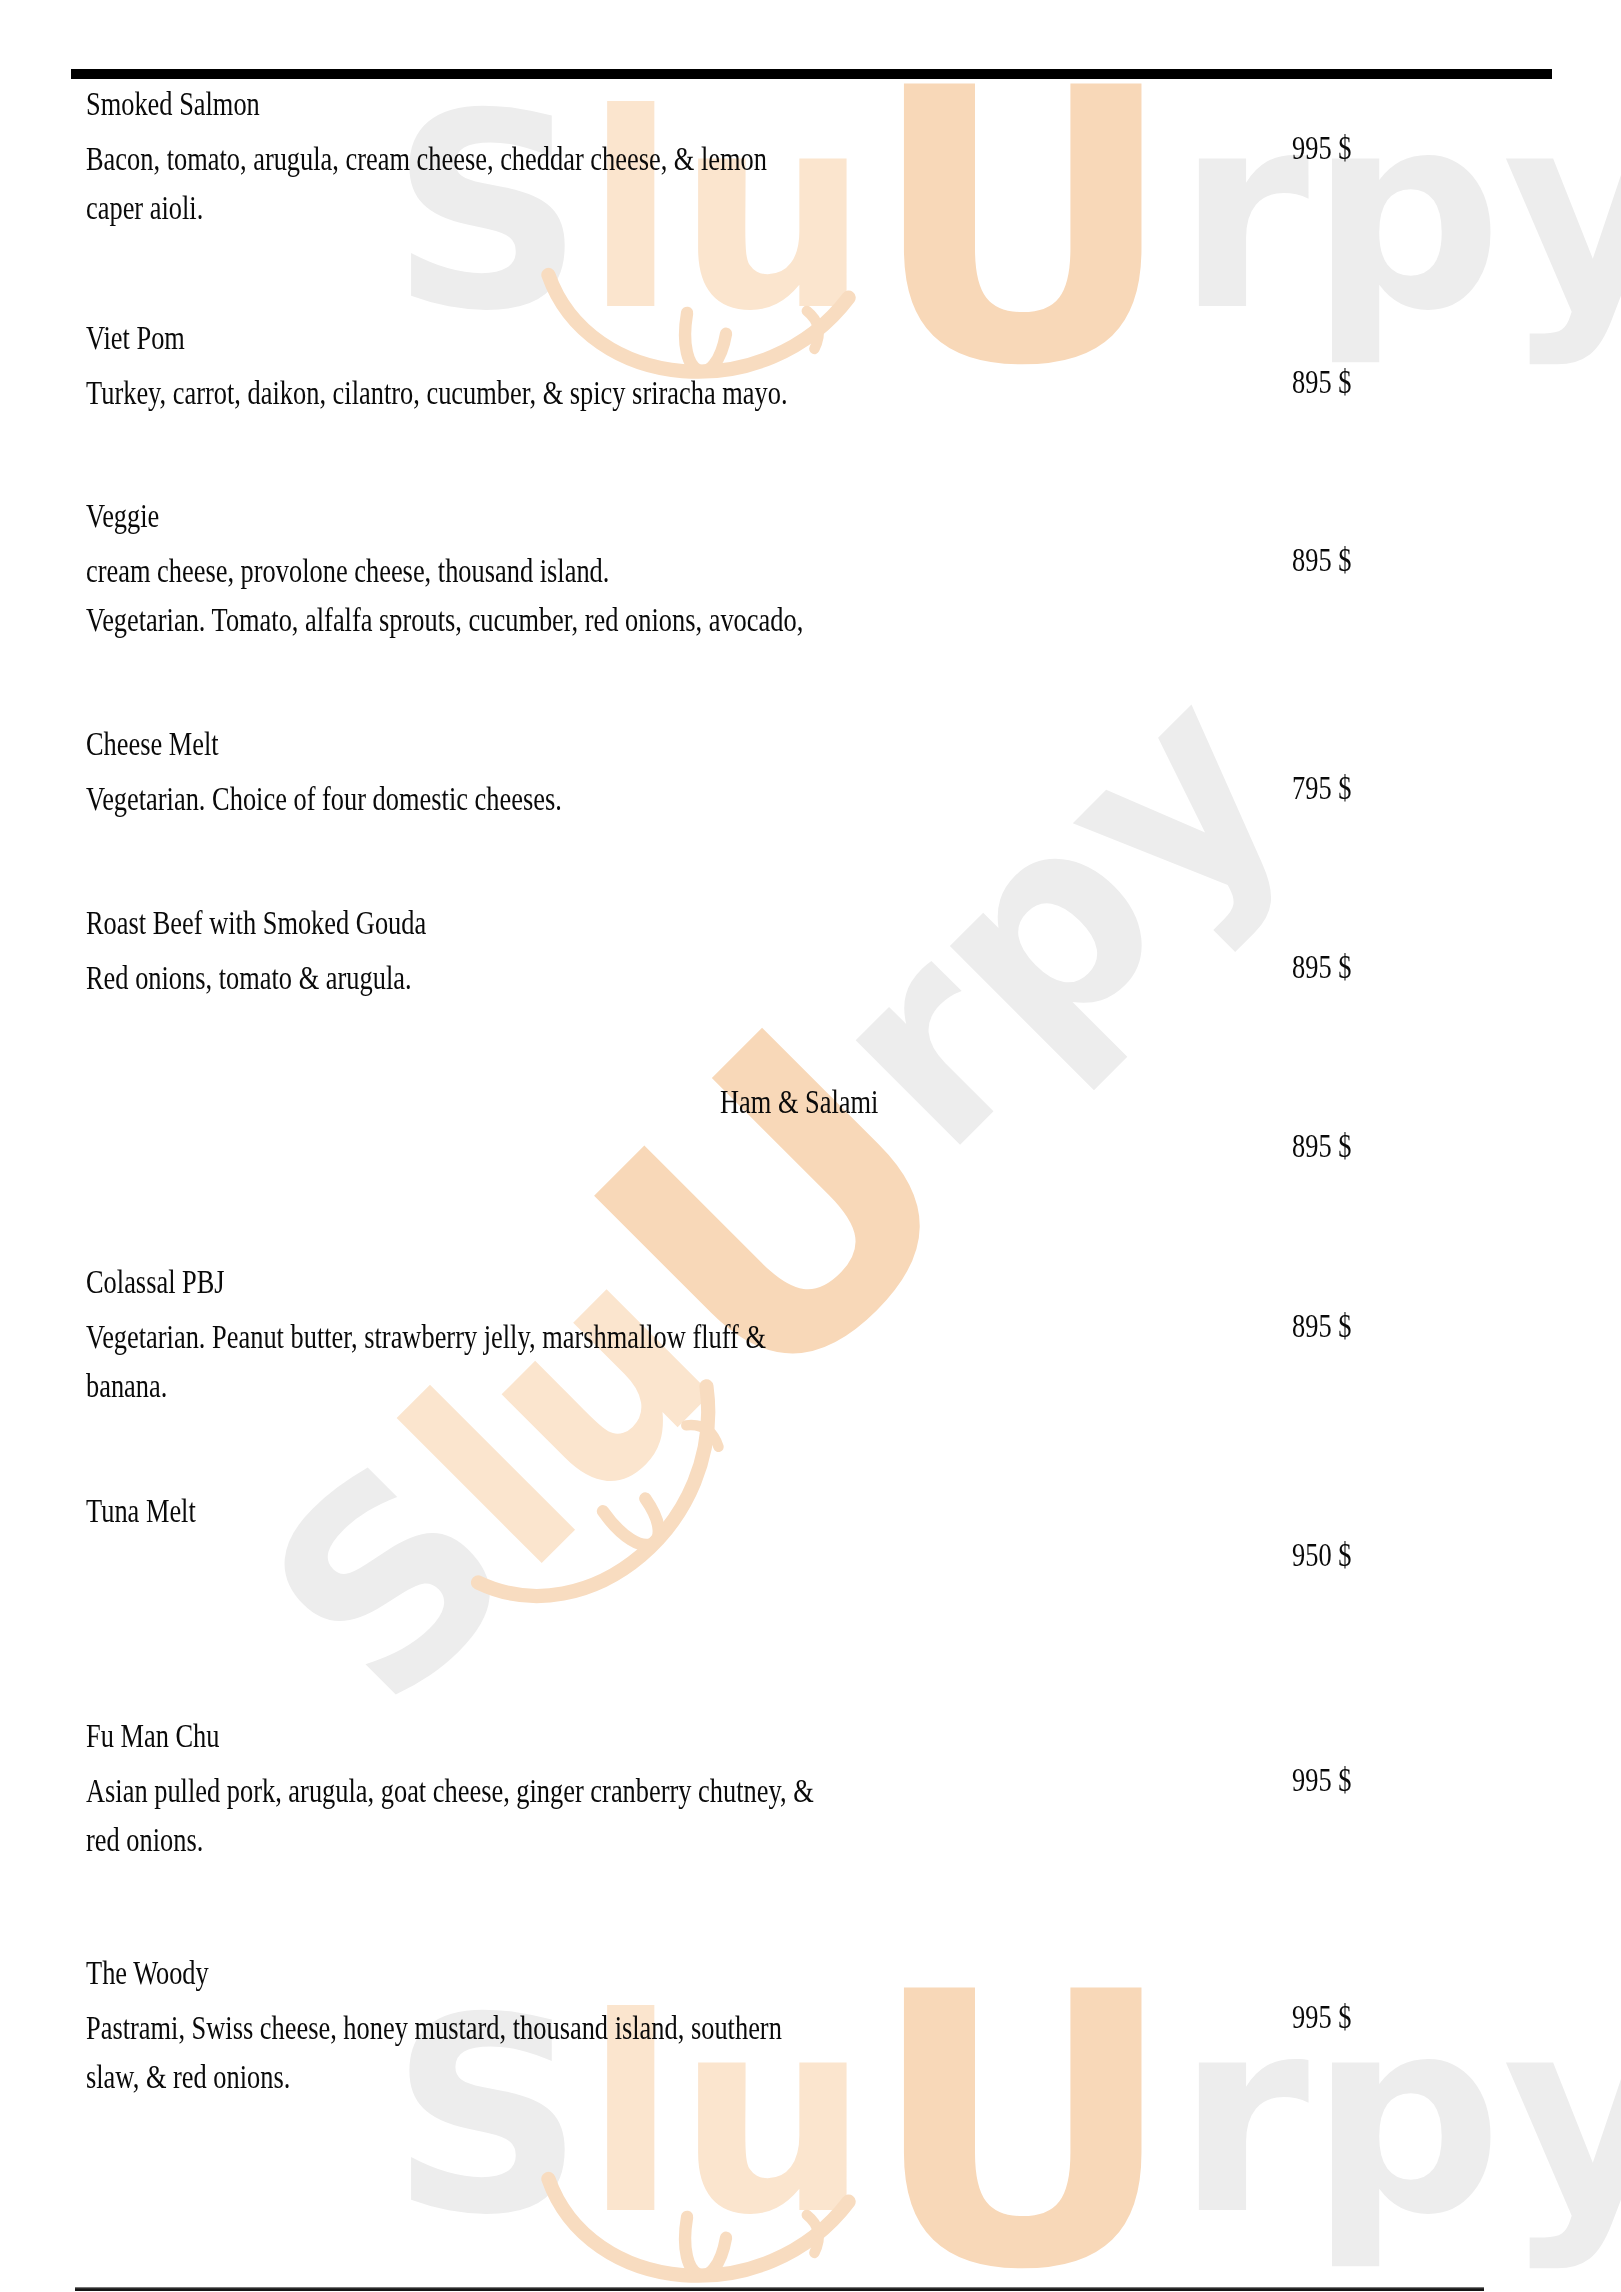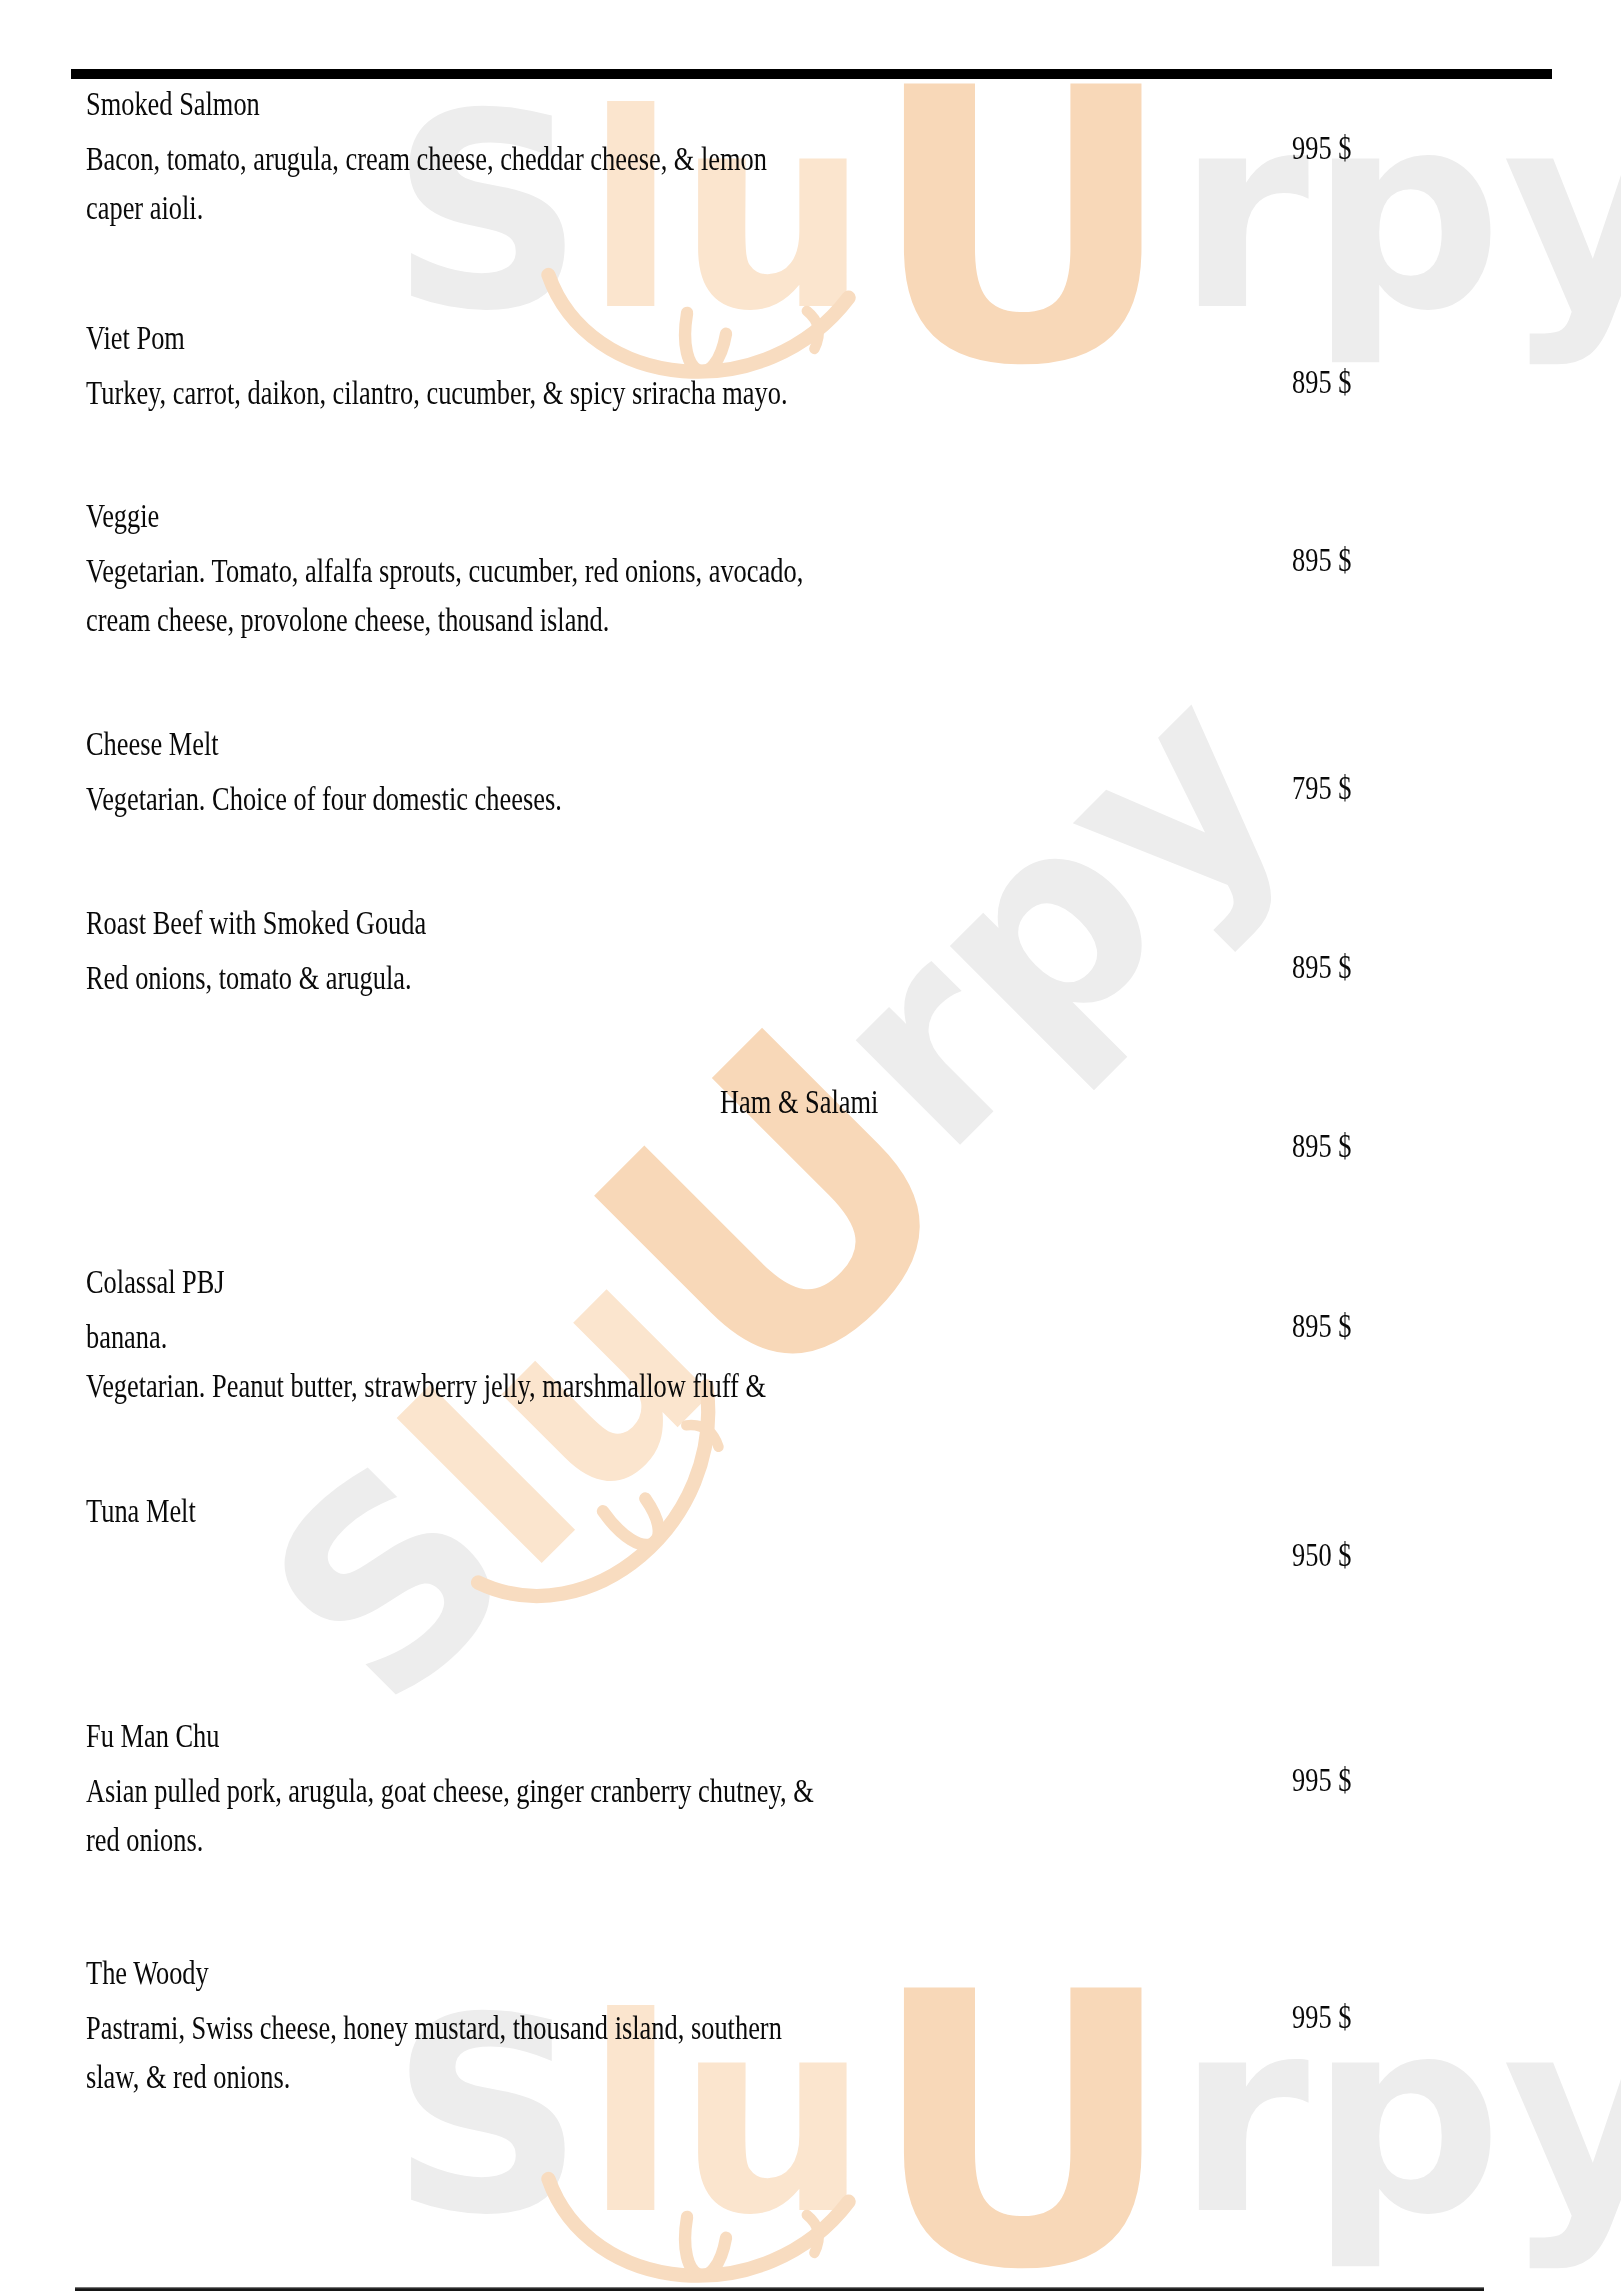--- a/index.html
+++ b/index.html
@@ -142,22 +142,22 @@
     <div class="item i1">
       <div class="item-name"><span class="txt">Viet Pom</span><span class="item-price"><span class="txt">895 $</span></span></div>
       <div class="item-desc">
         <div class="desc-line"><span class="txt">Turkey, carrot, daikon, cilantro, cucumber, &amp; spicy sriracha mayo.</span></div>
       </div>
     </div>
 
     <div class="item i2">
       <div class="item-name"><span class="txt">Veggie</span><span class="item-price"><span class="txt">895 $</span></span></div>
       <div class="item-desc">
+        <div class="desc-line"><span class="txt">cream cheese, provolone cheese, thousand island.</span></div>
         <div class="desc-line"><span class="txt">Vegetarian. Tomato, alfalfa sprouts, cucumber, red onions, avocado,</span></div>
-        <div class="desc-line"><span class="txt">cream cheese, provolone cheese, thousand island.</span></div>
       </div>
     </div>
 
     <div class="item i3">
       <div class="item-name"><span class="txt">Cheese Melt</span><span class="item-price"><span class="txt">795 $</span></span></div>
       <div class="item-desc">
         <div class="desc-line"><span class="txt">Vegetarian. Choice of four domestic cheeses.</span></div>
       </div>
     </div>
 
@@ -168,22 +168,22 @@
       </div>
     </div>
 
     <div class="item i5">
       <div class="item-name"><span class="txt">Ham &amp; Salami</span><span class="item-price"><span class="txt">895 $</span></span></div>
     </div>
 
     <div class="item i6">
       <div class="item-name"><span class="txt">Colassal PBJ</span><span class="item-price"><span class="txt">895 $</span></span></div>
       <div class="item-desc">
+        <div class="desc-line"><span class="txt">Vegetarian. Peanut butter, strawberry jelly, marshmallow fluff &amp;</span></div>
         <div class="desc-line"><span class="txt">banana.</span></div>
-        <div class="desc-line"><span class="txt">Vegetarian. Peanut butter, strawberry jelly, marshmallow fluff &amp;</span></div>
       </div>
     </div>
 
     <div class="item i7">
       <div class="item-name"><span class="txt">Tuna Melt</span><span class="item-price"><span class="txt">950 $</span></span></div>
     </div>
 
     <div class="item i8">
       <div class="item-name"><span class="txt">Fu Man Chu</span><span class="item-price"><span class="txt">995 $</span></span></div>
       <div class="item-desc">

